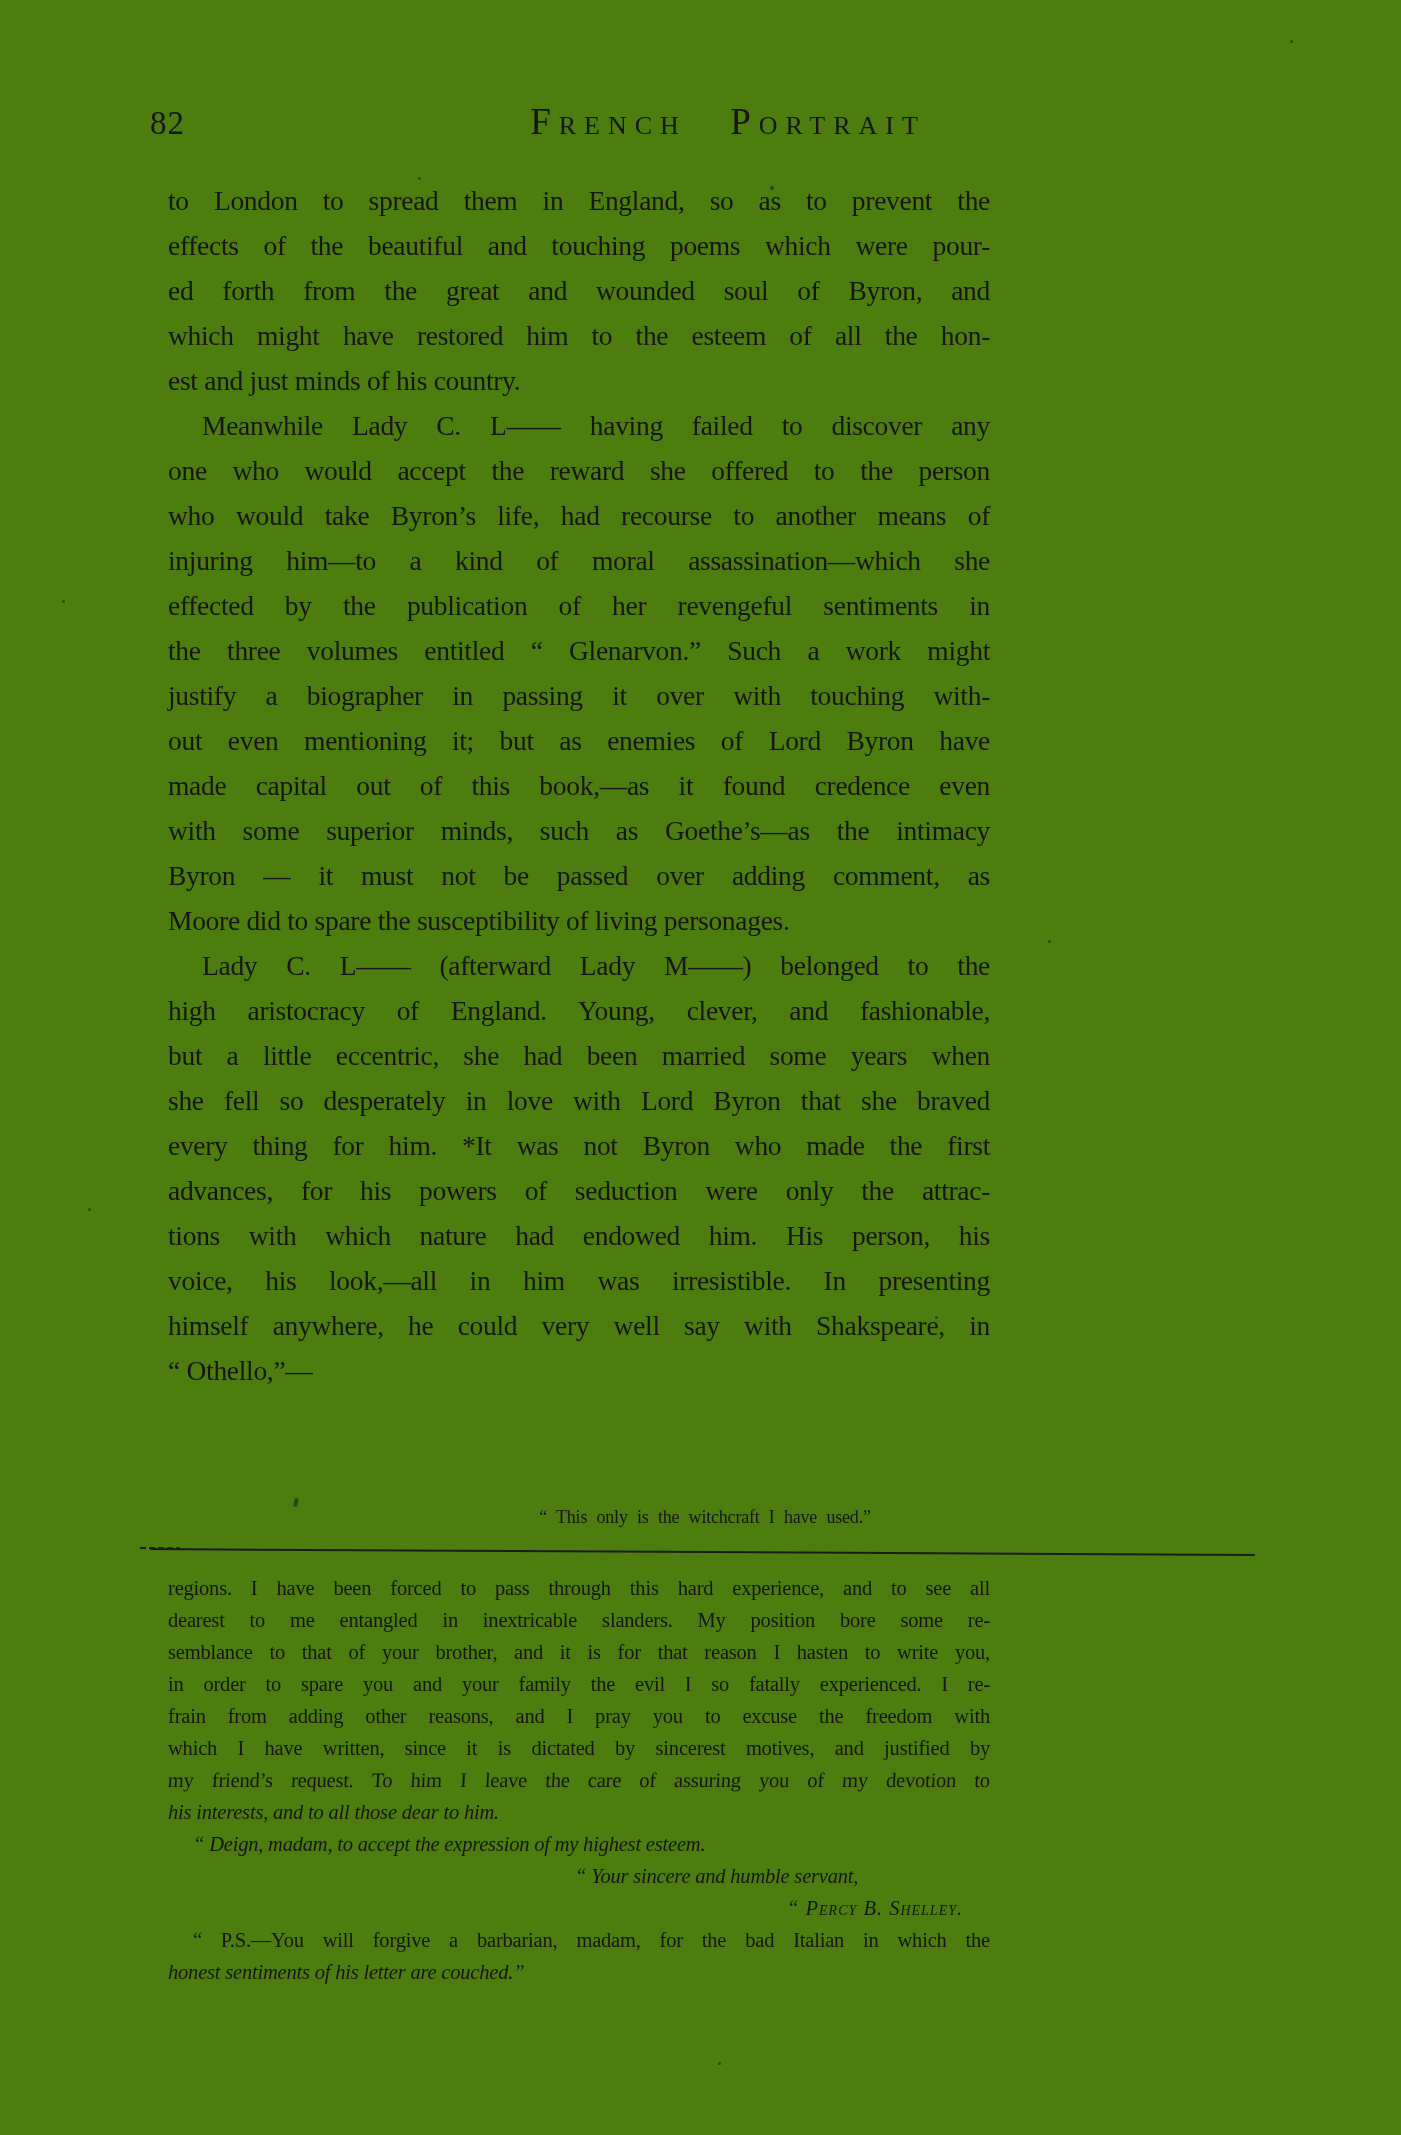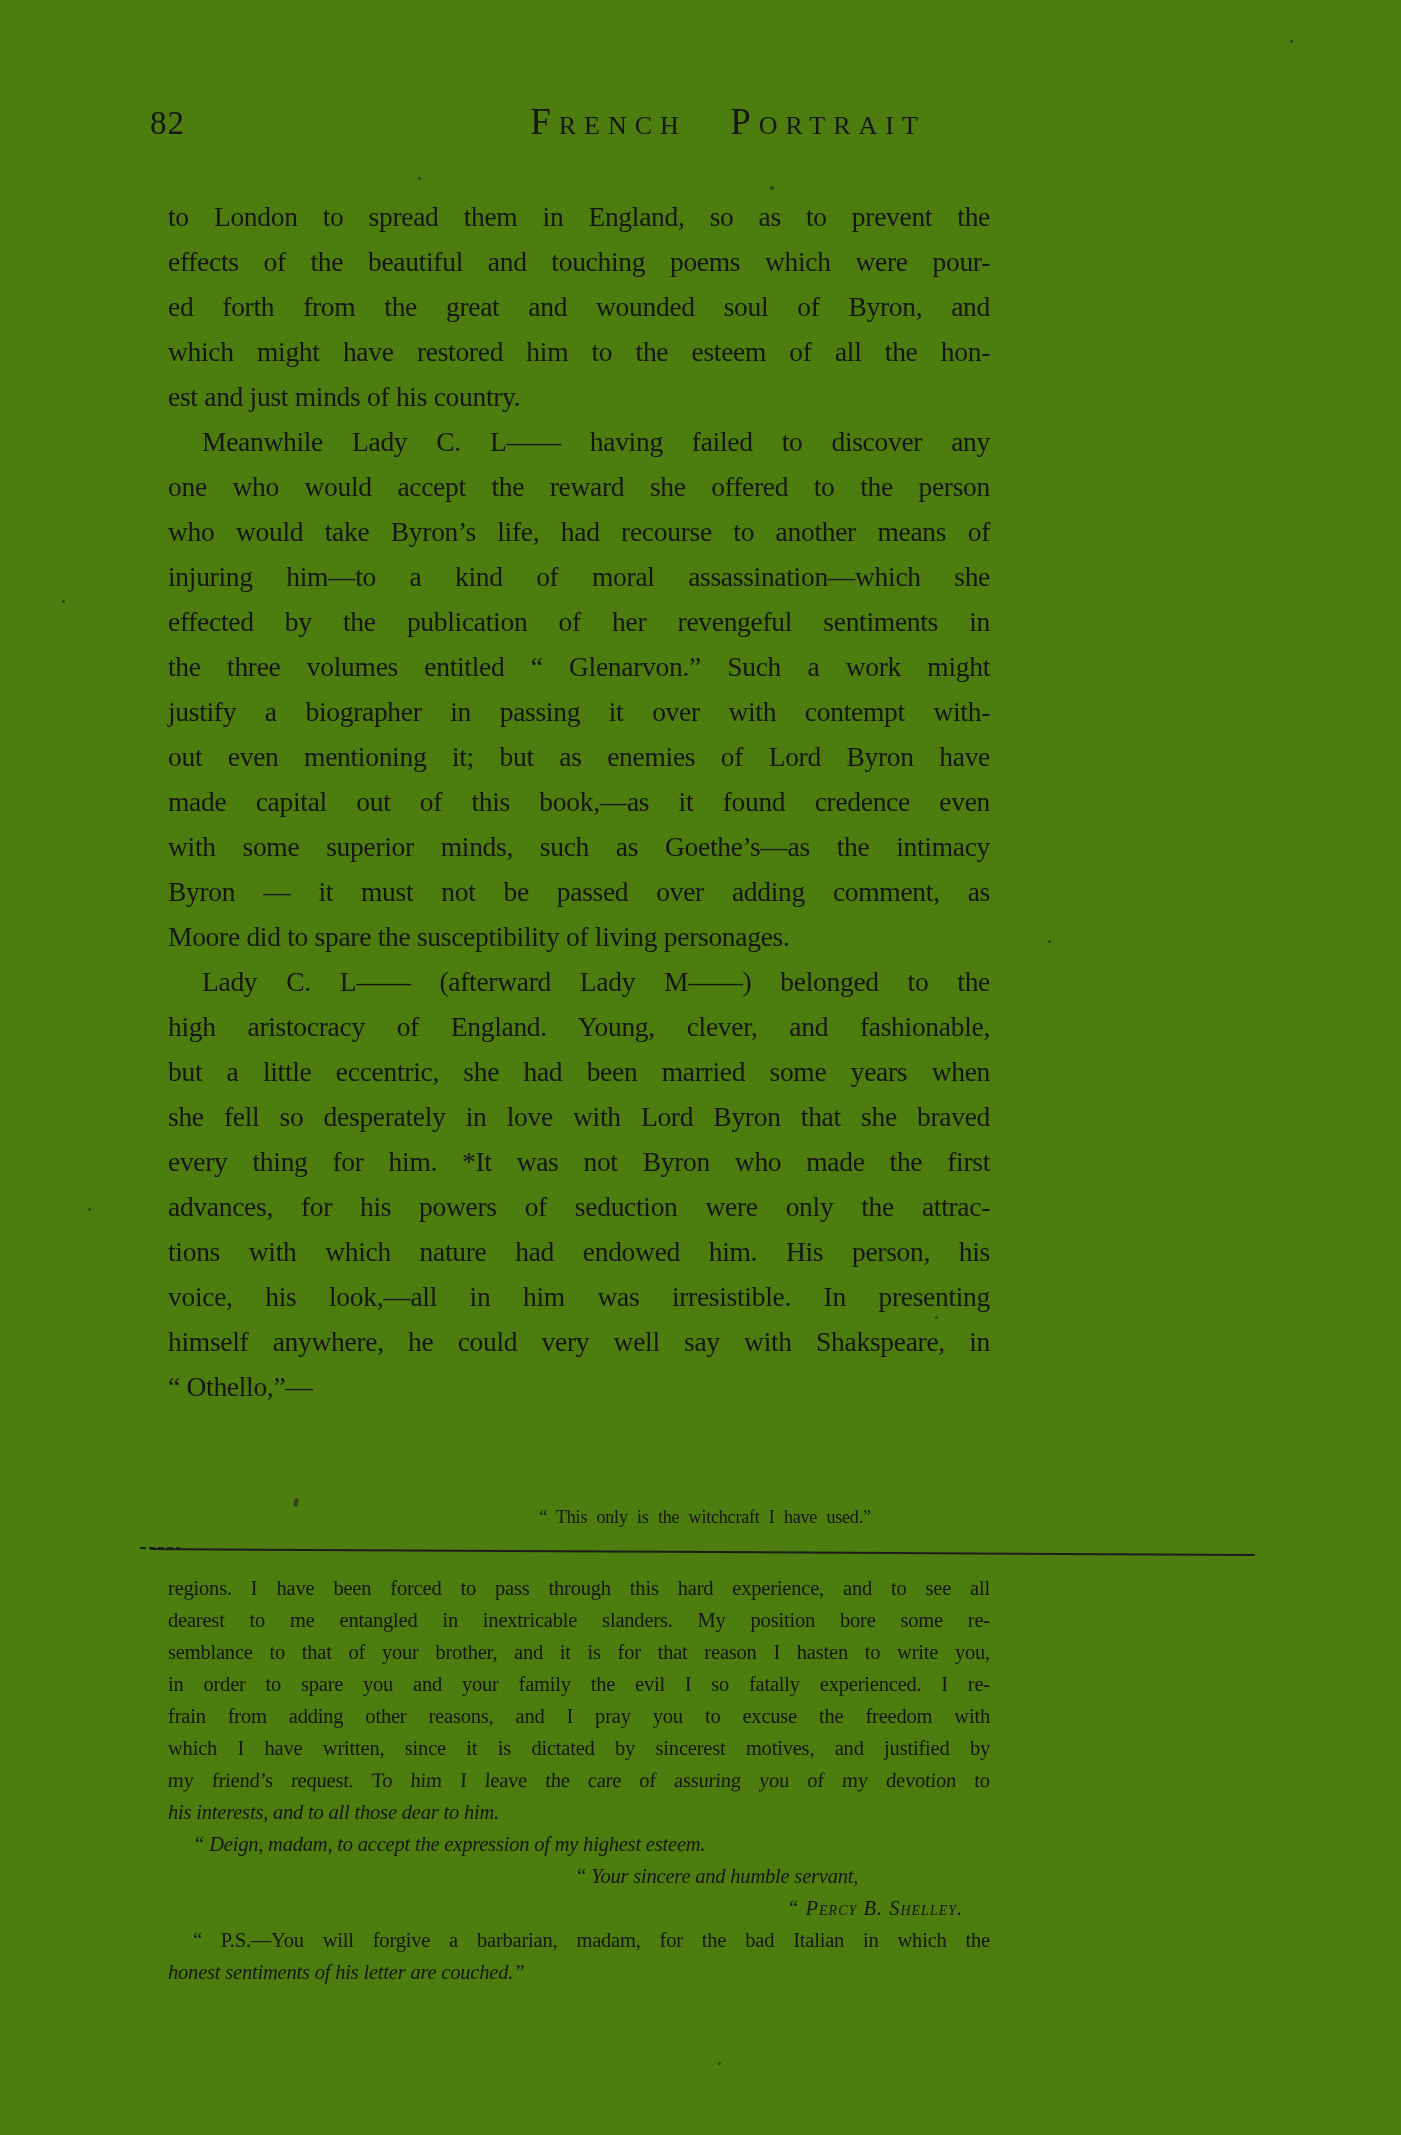--- a/index.html
+++ b/index.html
@@ -17,21 +17,21 @@
     font-size:33px;line-height:40px;letter-spacing:1px;
   }
   .rh-title{
     position:absolute;left:168px;top:100px;width:1120px;
     text-align:center;
     font-variant:small-caps;
     font-size:37px;line-height:44px;
     letter-spacing:8px;word-spacing:26px;
   }
   
-  .bodyblock{position:absolute;left:168px;top:194px;width:822px;}
+  .bodyblock{position:absolute;left:168px;top:178px;width:822px;}
   .ln{
     width:822px;height:45px;line-height:45px;
     font-size:27.5px;letter-spacing:-0.3px;
     text-align:justify;text-align-last:justify;
     box-sizing:border-box;
   }
   .ln.last{text-align:left;text-align-last:left;}
   .ln.ind{padding-left:34px;}
   
   .quote{
@@ -80,21 +80,21 @@
     <div class="ln">ed forth from the great and wounded soul of Byron, and</div>
     <div class="ln">which might have restored him to the esteem of all the hon-</div>
     <div class="ln last">est and just minds of his country.</div>
 
     <div class="ln ind">Meanwhile Lady C. L—— having failed to discover any</div>
     <div class="ln">one who would accept the reward she offered to the person</div>
     <div class="ln">who would take Byron’s life, had recourse to another means of</div>
     <div class="ln">injuring him—to a kind of moral assassination—which she</div>
     <div class="ln">effected by the publication of her revengeful sentiments in</div>
     <div class="ln">the three volumes entitled “ Glenarvon.”  Such a work might</div>
-    <div class="ln">justify a biographer in passing it over with contempt with-</div>
+    <div class="ln">justify a biographer in passing it over with touching with-</div>
     <div class="ln">out even mentioning it; but as enemies of Lord Byron have</div>
     <div class="ln">made capital out of this book,—as it found credence even</div>
     <div class="ln">with some superior minds, such as Goethe’s—as the intimacy</div>
     <div class="ln">Byron — it must not be passed over adding comment, as</div>
     <div class="ln last">Moore did to spare the susceptibility of living personages.</div>
 
     <div class="ln ind">Lady C. L—— (afterward Lady M——) belonged to the</div>
     <div class="ln">high aristocracy of England.  Young, clever, and fashionable,</div>
     <div class="ln">but a little eccentric, she had been married some years when</div>
     <div class="ln">she fell so desperately in love with Lord Byron that she braved</div>

